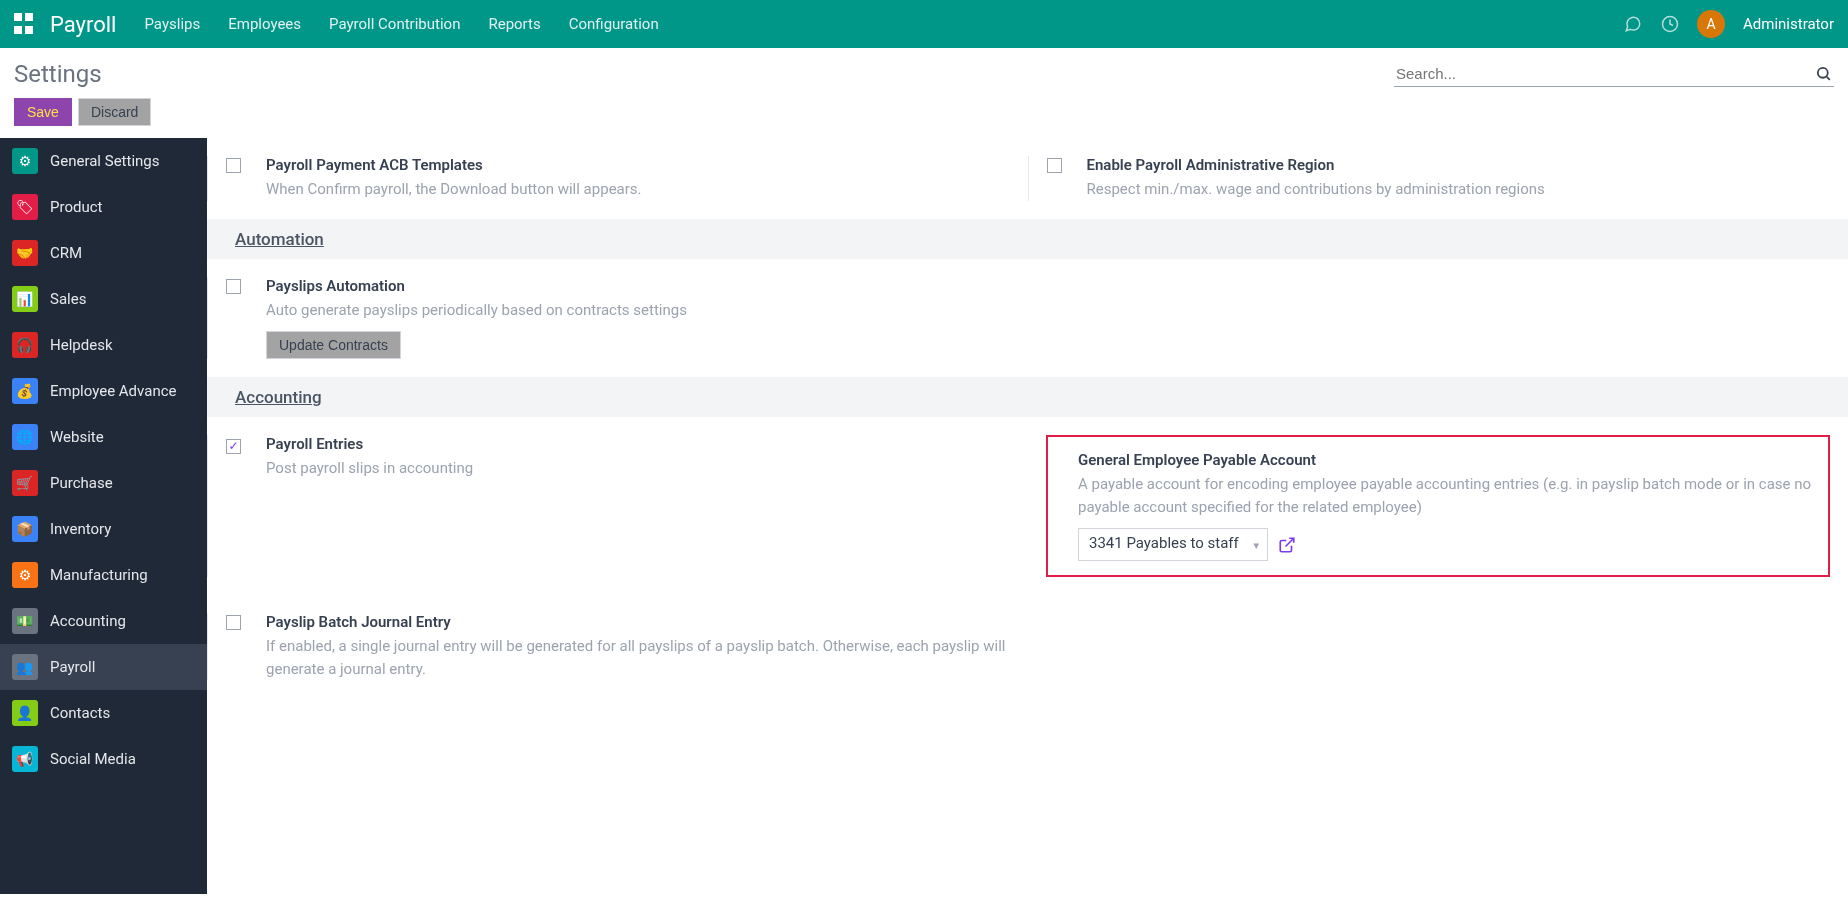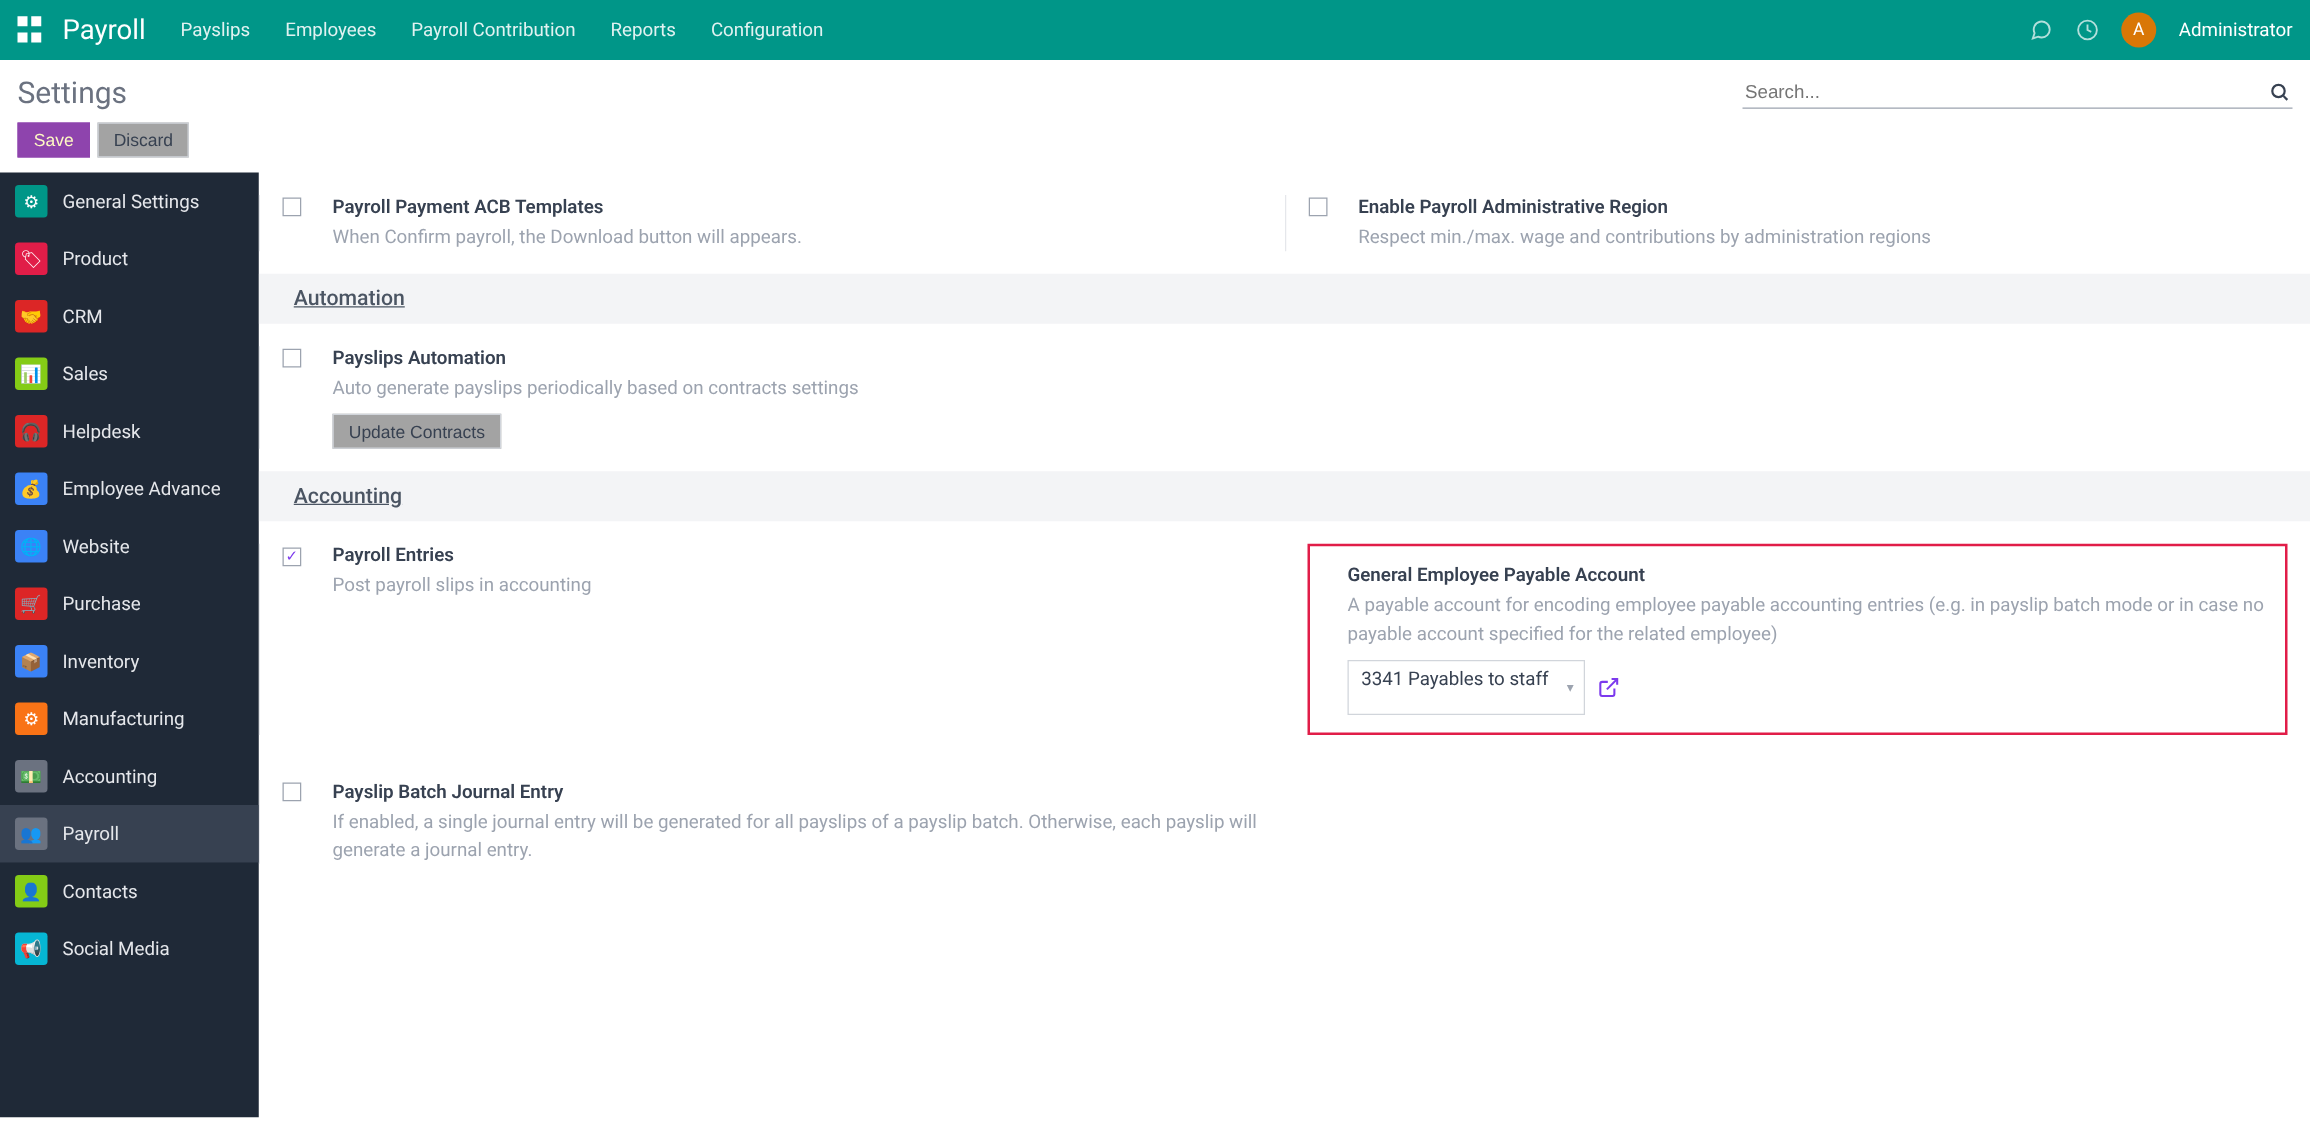--- a/index.html
+++ b/index.html
@@ -17,21 +17,21 @@
 .username { color: #fff; font-size: 15px; }
 
 .subheader { display: flex; align-items: center; padding: 12px 14px 0 14px; }
 .page-title { font-size: 24px; color: #6b7280; font-weight: 400; }
 .search-wrap { margin-left: auto; display: flex; align-items: center; border-bottom: 1px solid #9ca3af; width: 440px; padding: 4px 2px; justify-content: center; }
 .search-wrap input { border: none; outline: none; flex: 1; font-size: 15px; color: #6b7280; background: transparent; }
 .search-wrap .s-icon { color: #374151; cursor: pointer; }
 
 .actions { padding: 10px 14px 12px 14px; display: flex; gap: 6px; }
 .btn { padding: 5px 12px; border: 1px solid #d1d5db; background: #a3a3a3; cursor: pointer; font-size: 14px; color: #374151; }
-.btn-primary { background: #7c3aed; color: #fef9c3; border-color: #7c3aed; }
+.btn-primary { background: #7c3aed; color: #fde047; border-color: #7c3aed; }
 .btn-primary.save { background: #8e44ad; border-color: #8e44ad; }
 
 .layout { display: flex; }
 .sidebar { width: 207px; background: #1f2937; min-height: calc(100vh - 143px); }
 .side-item { display: flex; align-items: center; gap: 12px; padding: 10px 12px; color: #e5e7eb; font-size: 15px; cursor: pointer; }
 .side-item.active { background: #374151; }
 .side-icon { width: 26px; height: 26px; border-radius: 3px; display: flex; align-items: center; justify-content: center; font-size: 14px; color: #fff; }
 
 .content { flex: 1; overflow-y: auto; }
 .section-row { display: flex; padding: 18px 0; }
@@ -40,21 +40,21 @@
 .cbwrap { width: 22px; padding-top: 2px; }
 .cb { width: 15px; height: 15px; border: 1px solid #9ca3af; background: #fff; display: inline-block; cursor: pointer; }
 .cb.checked::after { content: "✓"; color: #7c3aed; font-size: 12px; display: block; line-height: 13px; text-align: center; }
 .opt-body { flex: 1; }
 .opt-title { font-weight: 600; color: #374151; font-size: 15px; margin-bottom: 4px; }
 .opt-desc { color: #9ca3af; font-size: 15px; line-height: 1.5; }
 .section-heading { background: #f3f4f6; padding: 10px 28px; font-size: 17px; color: #4b5563; font-weight: 500; text-decoration: underline; }
 .sub-btn { margin-top: 10px; }
 .highlight-box { border: 2px solid #e11d48; padding: 14px 14px 14px 0; }
 .select-row { display: flex; align-items: center; gap: 10px; margin-top: 10px; }
-.select-field { border: 1px solid #d1d5db; padding: 5px 28px 19px 10px; position: relative; min-width: 190px; font-size: 15px; color: #374151; cursor: pointer; }
+.select-field { border: 1px solid #d1d5db; padding: 5px 28px 8px 10px; position: relative; min-width: 190px; font-size: 15px; color: #374151; cursor: pointer; }
 .select-field::after { content: "▾"; color: #9ca3af; position: absolute; right: 8px; top: 50%; transform: translateY(-50%); font-size: 11px; }
 .ext-icon { color: #7c3aed; cursor: pointer; }
 svg { display: block; }
 </style>
 </head>
 <body>
 
 <div class="topbar">
   <div class="apps-icon">
     <span></span>

